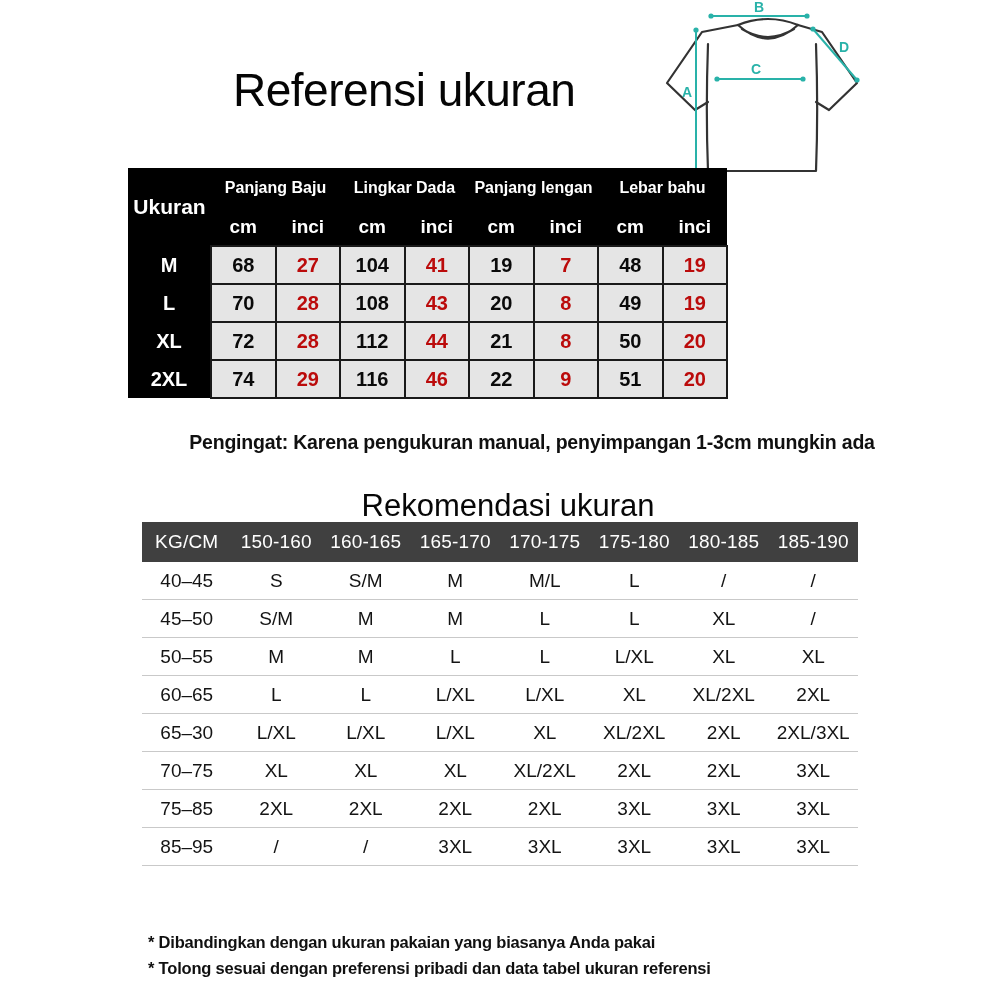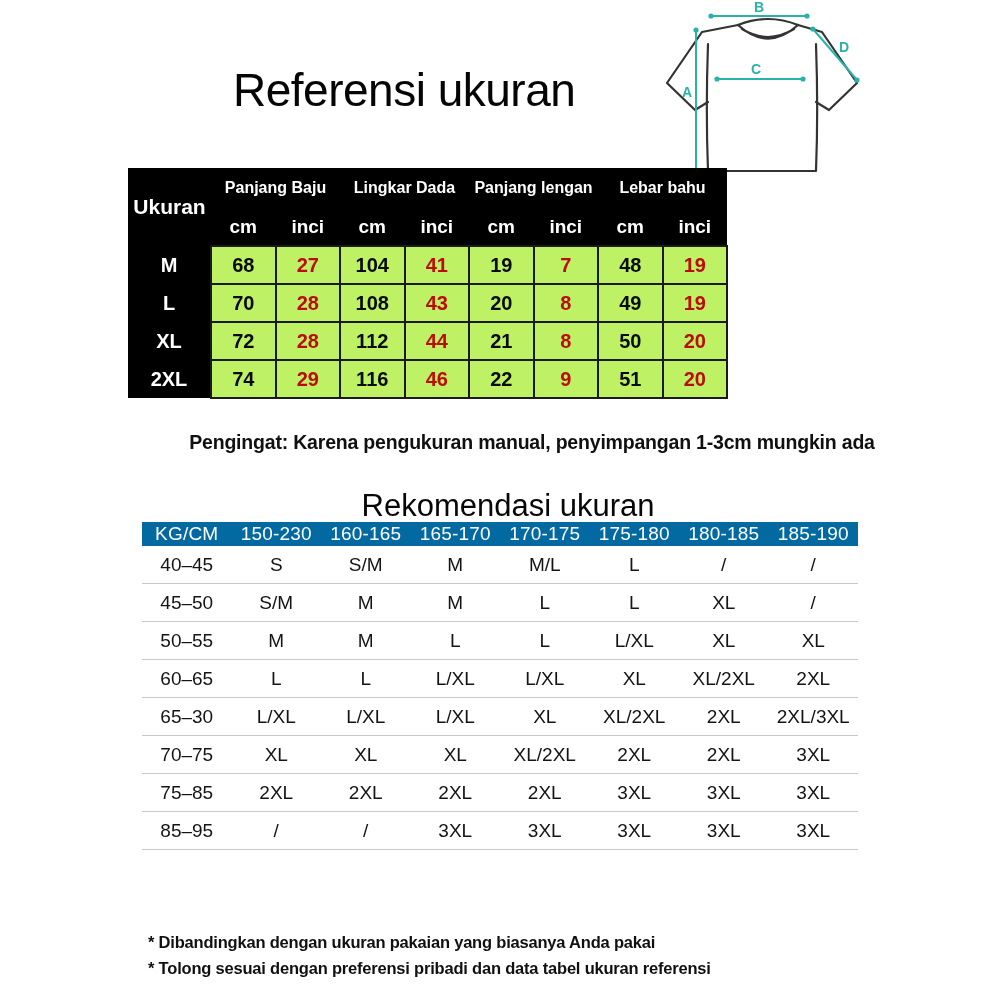--- a/index.html
+++ b/index.html
@@ -23,26 +23,26 @@
   table{border-collapse:collapse;table-layout:fixed;}
   th,td{padding:0;text-align:center;vertical-align:middle;}
   .t1{position:absolute;left:128px;top:168px;width:600px;padding-left:8px;}
   .t1 col.c0{width:83px;}
   .t1 thead th{background:#000000;color:#ffffff;}
   .t1 .corner{font-size:21px;font-weight:700;}
   .t1 .grp{height:40px;font-size:16px;font-weight:700;}
   .t1 .sub{height:37px;font-size:19px;font-weight:700;}
   .t1 tbody tr{height:38px;}
   .t1 tbody .rowhead{background:#000000;color:#ffffff;font-size:20px;font-weight:700;}
-  .t1 tbody td{background:#bef264;border:2px solid #1a1a1a;font-size:20px;font-weight:700;color:#0a0a0a;}
+  .t1 tbody td{background:#e5e5e5;border:2px solid #1a1a1a;font-size:20px;font-weight:700;color:#0a0a0a;}
   .t1 tbody td.in{color:#bb0b0b;}
 
   
   .t2{position:absolute;left:142px;top:522px;width:716px;}
-  .t2 thead th{background:#0369a1;color:#ffffff;height:24px;font-size:19px;font-weight:400;letter-spacing:0.2px;}
+  .t2 thead th{background:#404040;color:#ffffff;height:40px;font-size:19px;font-weight:400;letter-spacing:0.2px;}
   .t2 tbody th,.t2 tbody td{height:37px;border-bottom:1px solid #c9c9c9;
                             font-size:19px;font-weight:400;color:#141414;}
 </style>
 </head>
 <body>
 
 <div class="canvas">
 
   <h1 class="title1">Referensi ukuran</h1>
 
@@ -157,21 +157,21 @@
   </table>
 
   <div class="note">Pengingat: Karena pengukuran manual, penyimpangan 1-3cm mungkin ada</div>
 
   <h2 class="title2">Rekomendasi ukuran</h2>
 
   <table class="t2">
     <thead>
       <tr>
         <th>KG/CM</th>
-        <th>150-230</th>
+        <th>150-160</th>
         <th>160-165</th>
         <th>165-170</th>
         <th>170-175</th>
         <th>175-180</th>
         <th>180-185</th>
         <th>185-190</th>
       </tr>
     </thead>
     <tbody>
       <tr>

